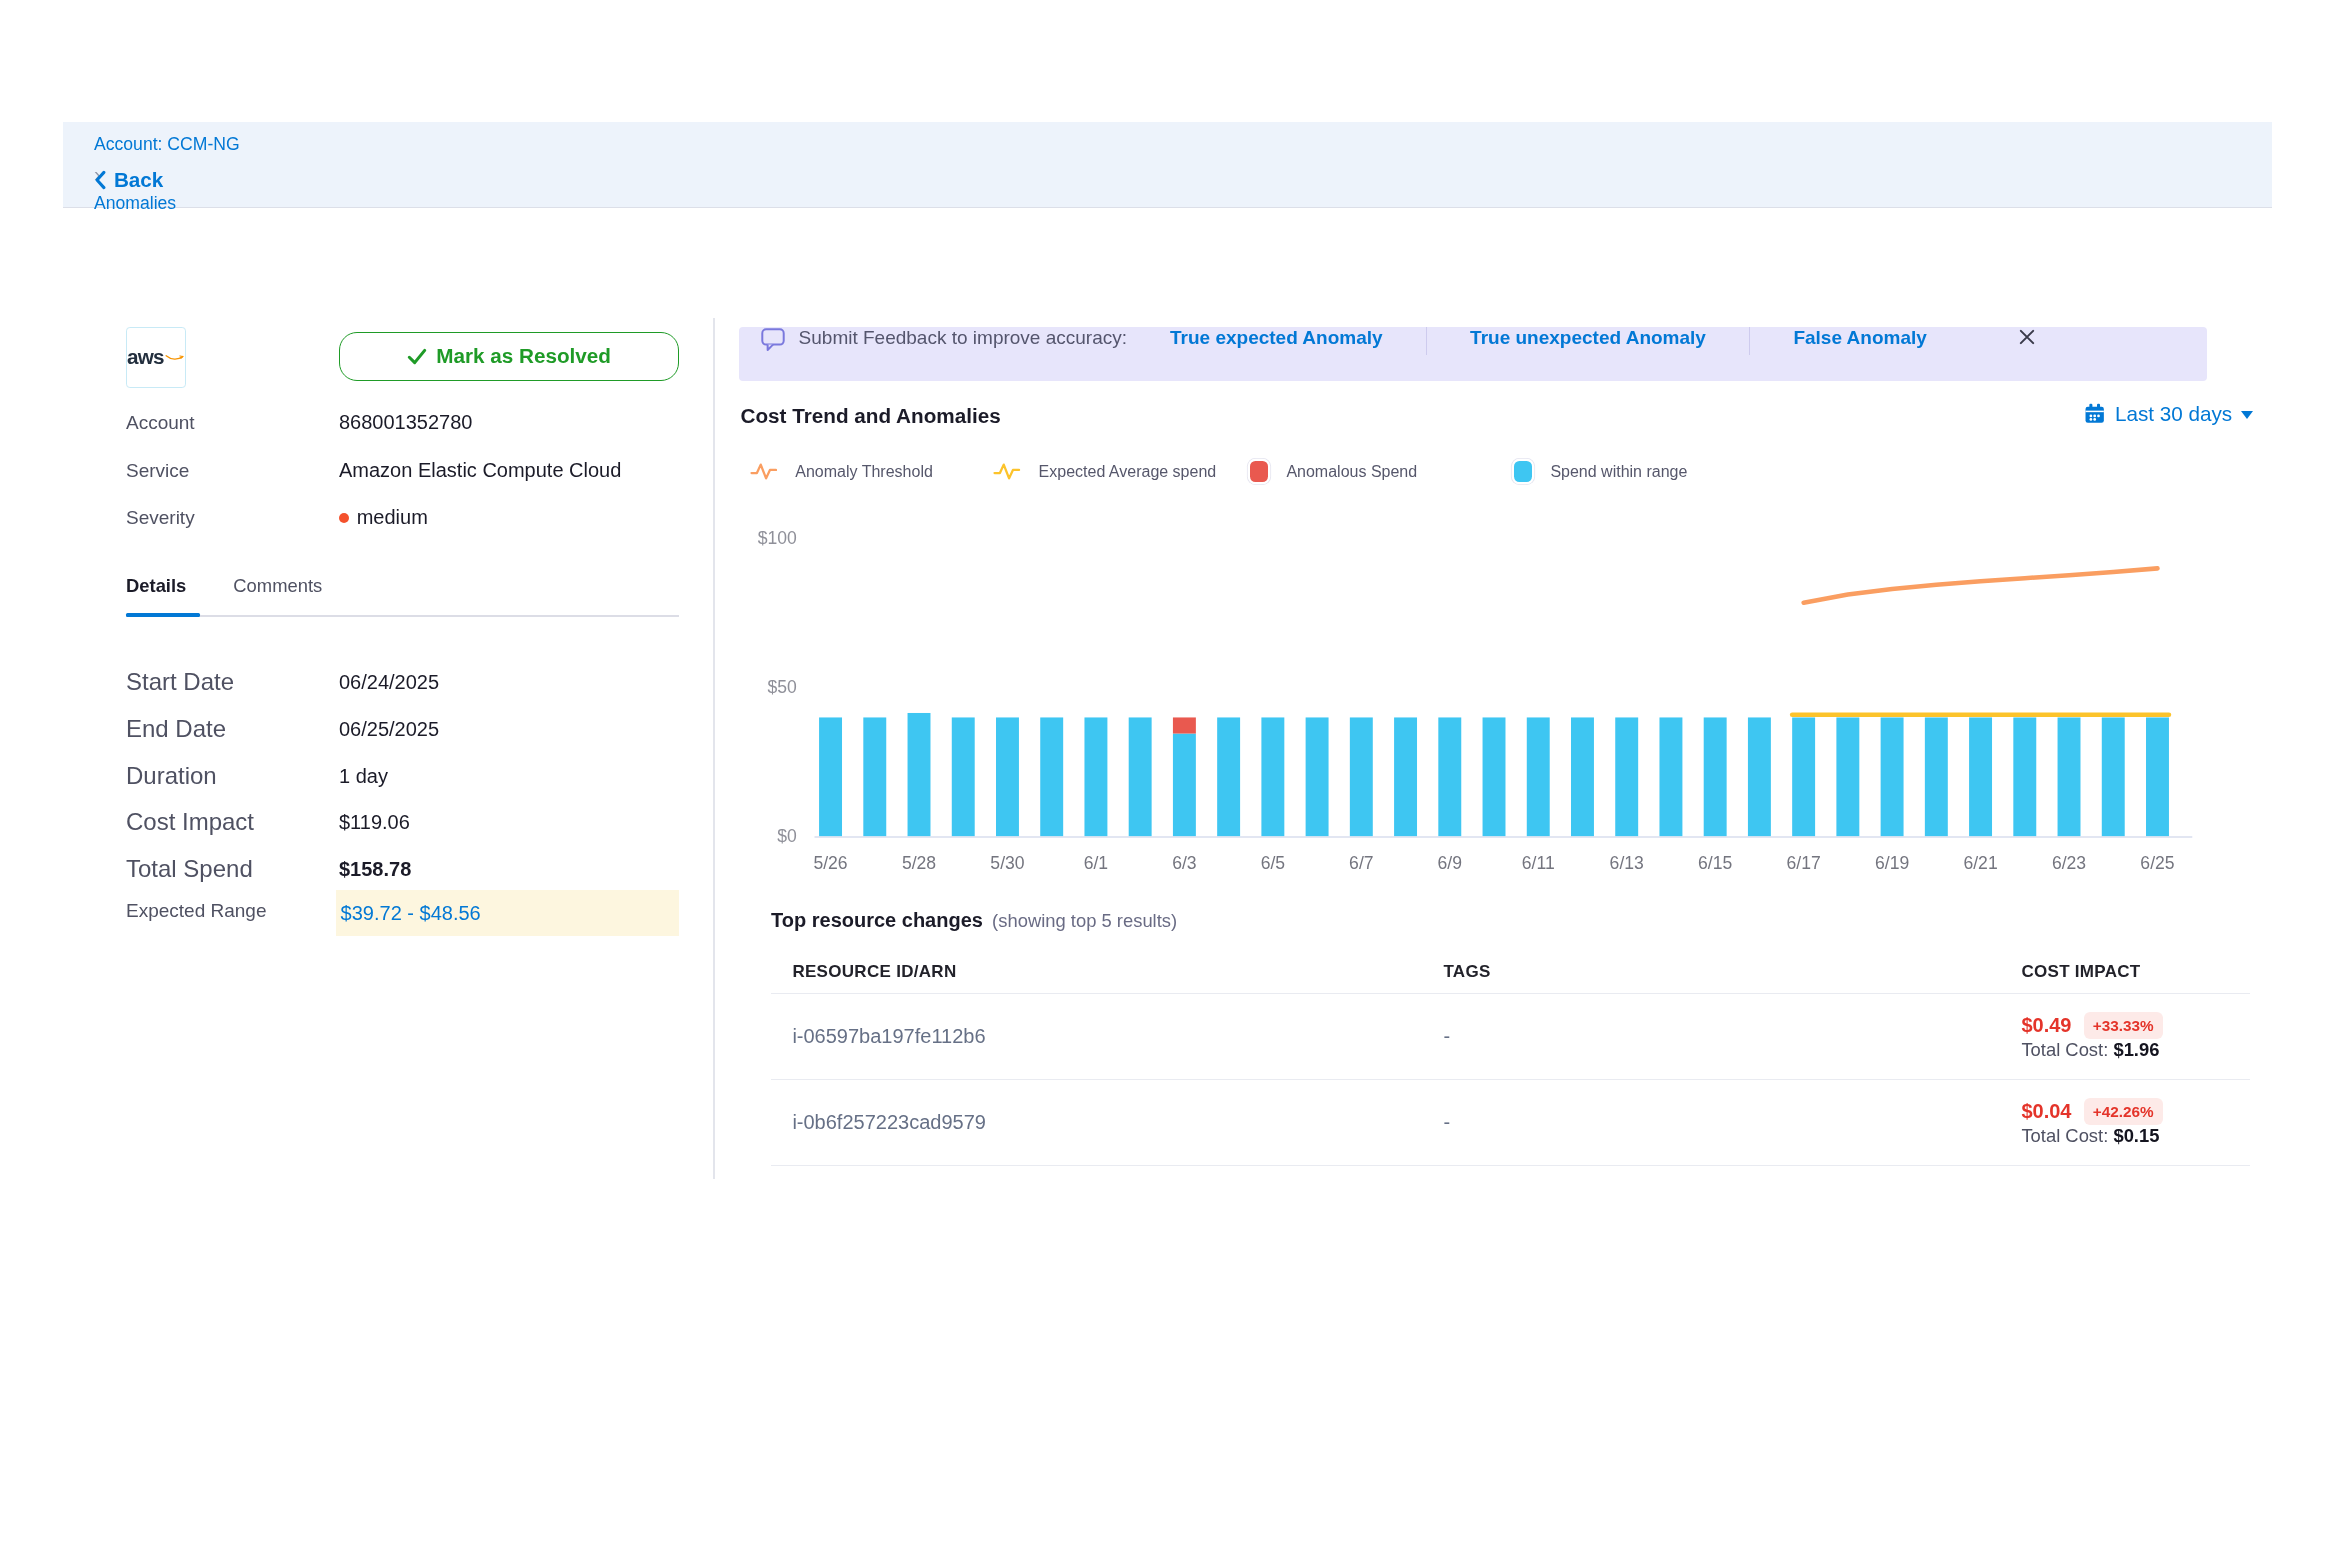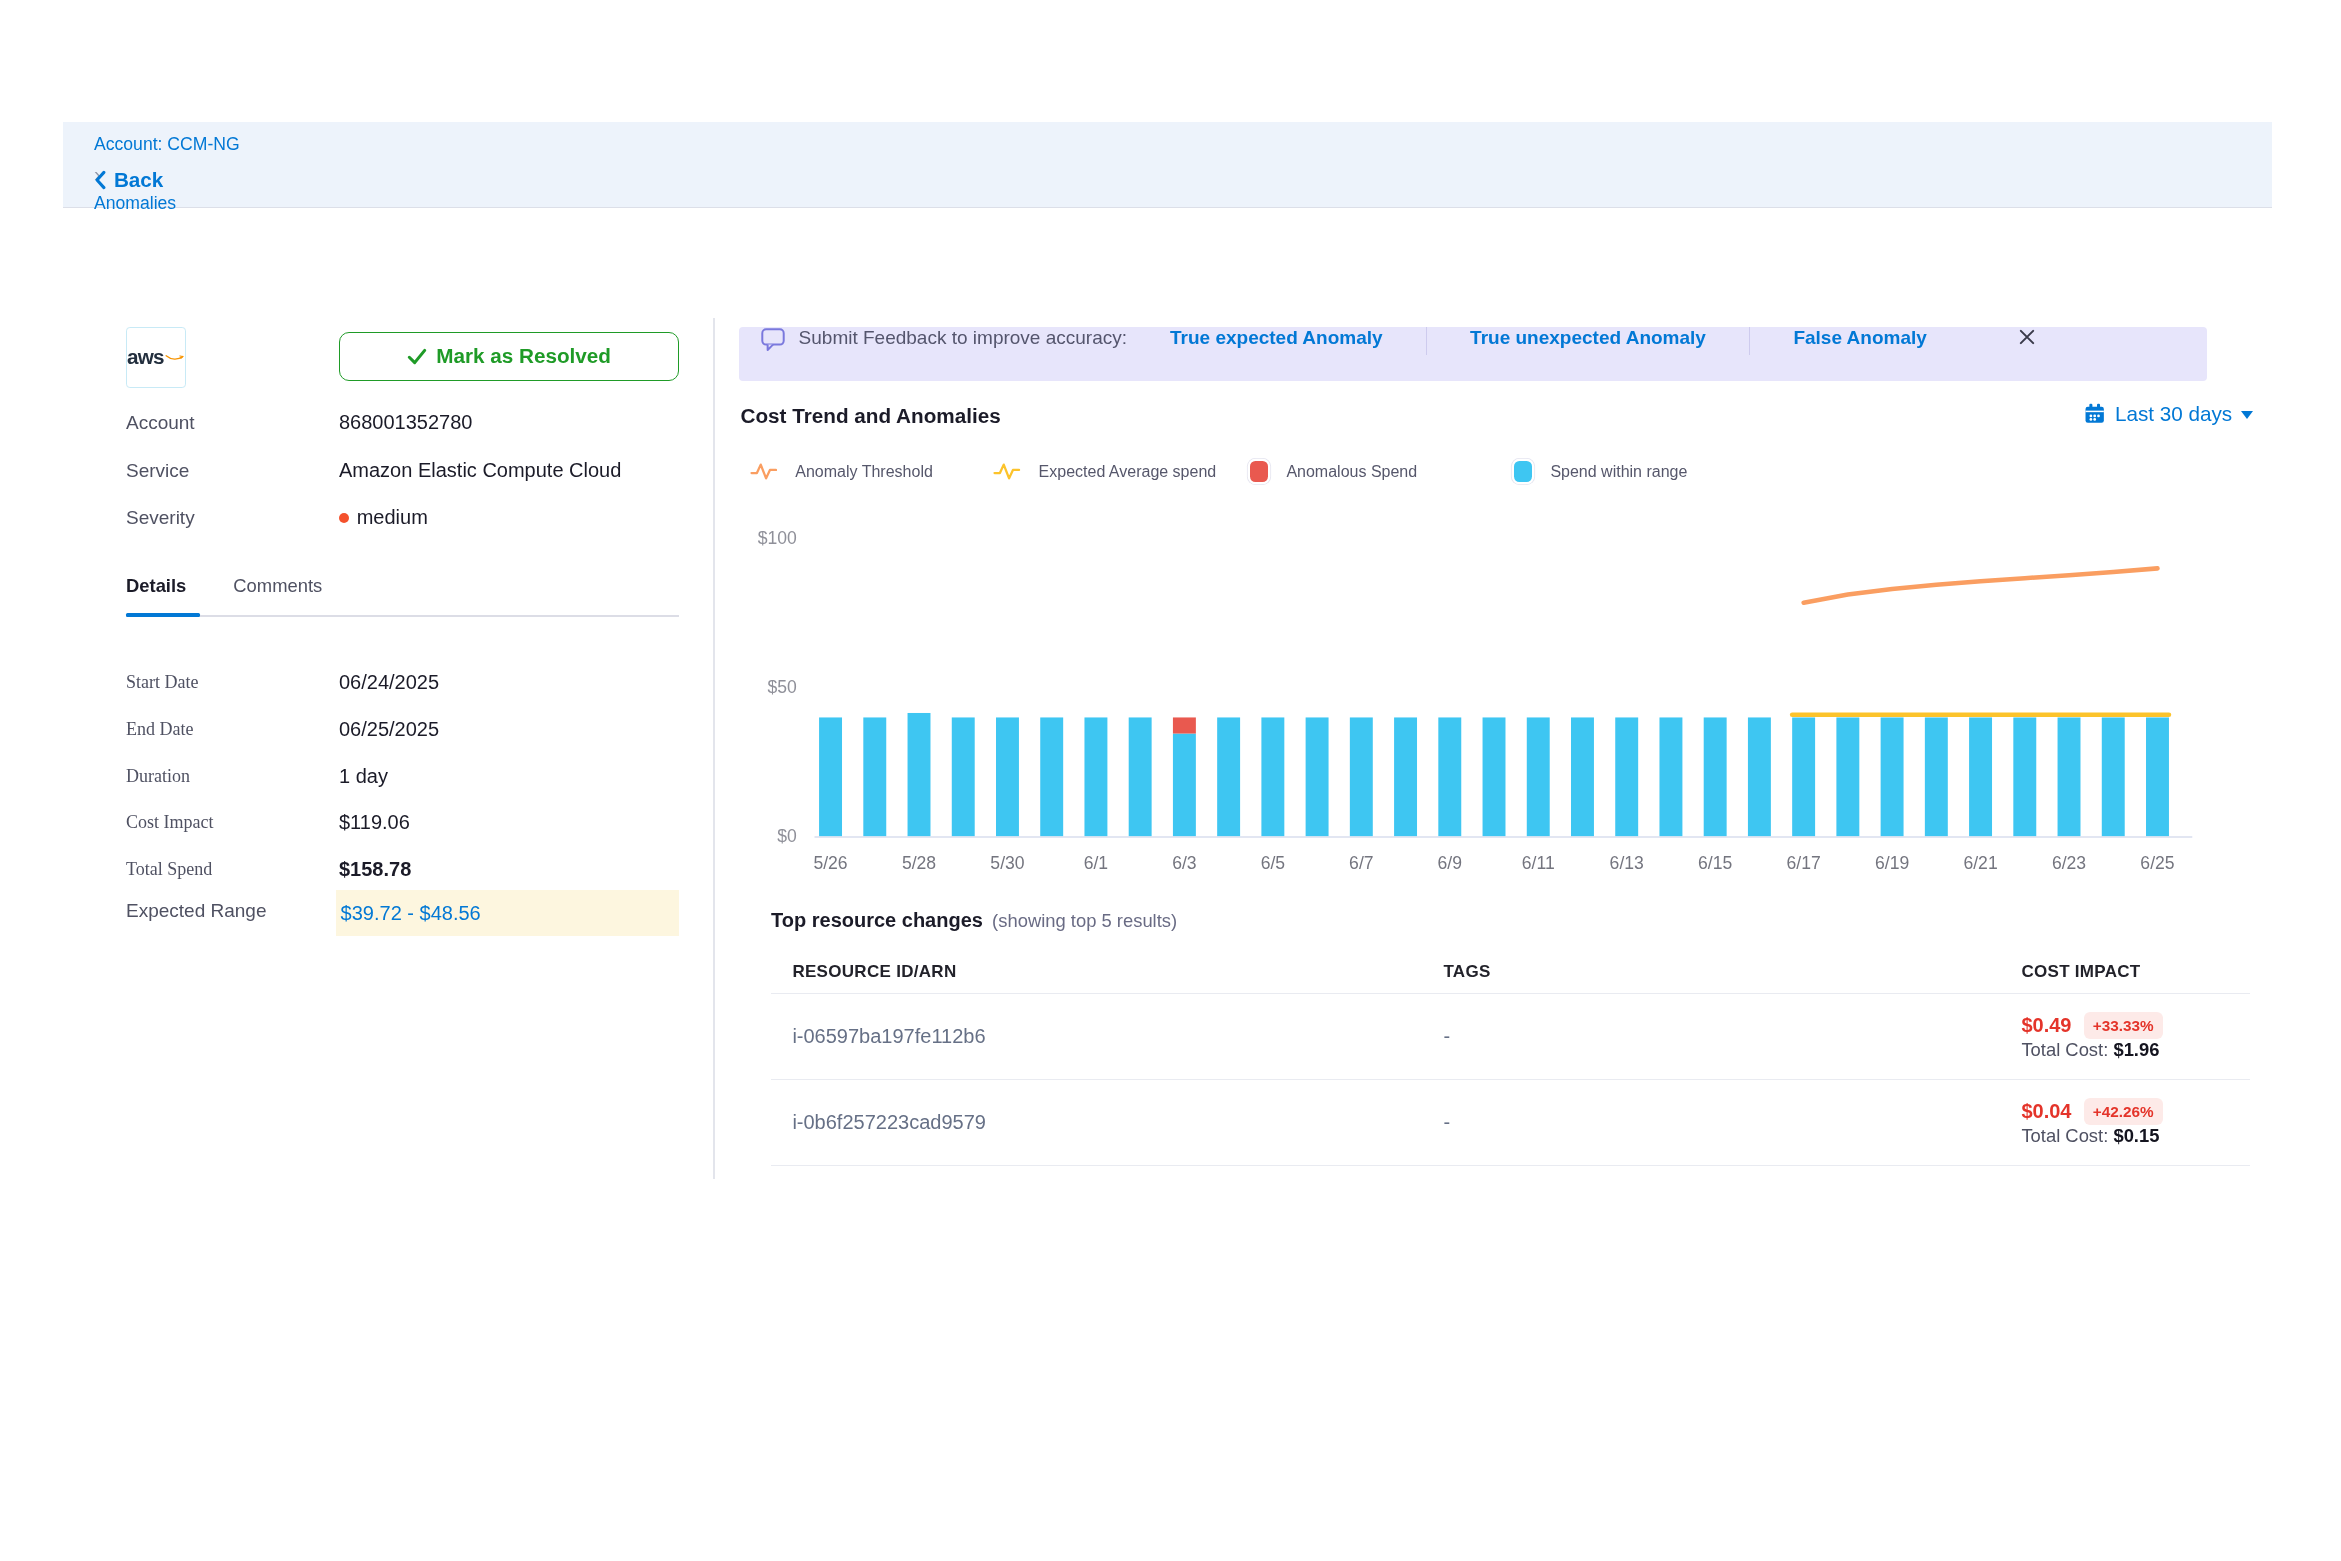--- a/index.html
+++ b/index.html
@@ -22,35 +22,35 @@
   .page-title{position:absolute;left:31px;top:29px;font-size:24px;font-weight:700;color:var(--ink);}
 
   
   .left-col{position:absolute;left:126px;top:321px;width:553px;}
   .v-divider{position:absolute;left:713px;top:318px;width:1.5px;height:861px;background:#e3e5ec;}
   .right-col{position:absolute;left:739px;top:321px;width:1519px;}
 
   
   .logo-box{position:absolute;left:0;top:6.1px;width:60px;height:61px;background:#fff;border:1.5px solid #c8eaf6;border-radius:3.8px;display:flex;flex-direction:row;align-items:center;justify-content:center;}
   .logo-box .aws-word{font-size:20.7px;font-weight:700;color:#232f3e;letter-spacing:-0.8px;line-height:1;}
-  .resolve-btn{position:absolute;left:213px;top:10.7px;width:340px;height:49px;background:#fff;border:1.9px solid var(--green);border-radius:10px;display:flex;align-items:center;justify-content:center;gap:9.2px;color:var(--green);font-size:20.7px;font-weight:700;cursor:pointer;}
+  .resolve-btn{position:absolute;left:213px;top:10.7px;width:340px;height:49px;background:#fff;border:1.9px solid var(--green);border-radius:18px;display:flex;align-items:center;justify-content:center;gap:9.2px;color:var(--green);font-size:20.7px;font-weight:700;cursor:pointer;}
   .kv{position:absolute;left:0;display:flex;align-items:center;width:553px;}
   .kv .k{width:213px;font-size:19px;color:var(--muted);}
   .kv .v{font-size:20px;color:var(--ink);}
   .sev{display:flex;align-items:center;gap:7.7px;color:var(--severity);font-weight:500;}
   .dot{width:10px;height:10px;border-radius:50%;background:var(--severity);}
 
   .tabs{position:absolute;left:0;top:254px;display:flex;gap:47px;font-size:18.4px;}
   .tab-active{color:var(--ink);font-weight:700;cursor:pointer;}
   .tab{color:var(--muted);font-weight:500;cursor:pointer;}
   .tab-underline{position:absolute;left:0;top:292px;width:74px;height:3.8px;background:var(--accent);border-radius:1.5px;z-index:2;}
   .tab-line{position:absolute;left:0;top:294px;width:553px;height:1.5px;background:#dcdde6;}
 
   .drow{position:absolute;left:0;width:553px;display:flex;align-items:center;height:26px;}
-  .drow .k{width:213px;font-size:18px;color:var(--muted);font-family:Liberation Serif, serif;}
+  .drow .k{width:213px;font-size:24px;color:var(--muted);}
   .drow .v{font-size:20px;color:var(--ink);}
   .v-red{color:var(--red);}
   .v-bold{font-weight:700;}
   .range-box{position:absolute;left:210px;top:569px;width:343px;height:46px;background:var(--highlight);display:flex;align-items:center;padding-left:4.6px;}
   .range-box .v{font-size:20px;color:var(--accent);}
   .range-label{position:absolute;left:0;top:579px;font-size:19px;color:var(--muted);}
 
   
   .feedback{position:absolute;left:0;top:6.1px;width:1468px;height:54px;background:var(--lavender);border-radius:4px;display:flex;align-items:flex-start;padding:0 21.4px;}
   .fb-prompt{margin-left:12.2px;font-size:19px;color:#54556d;}

